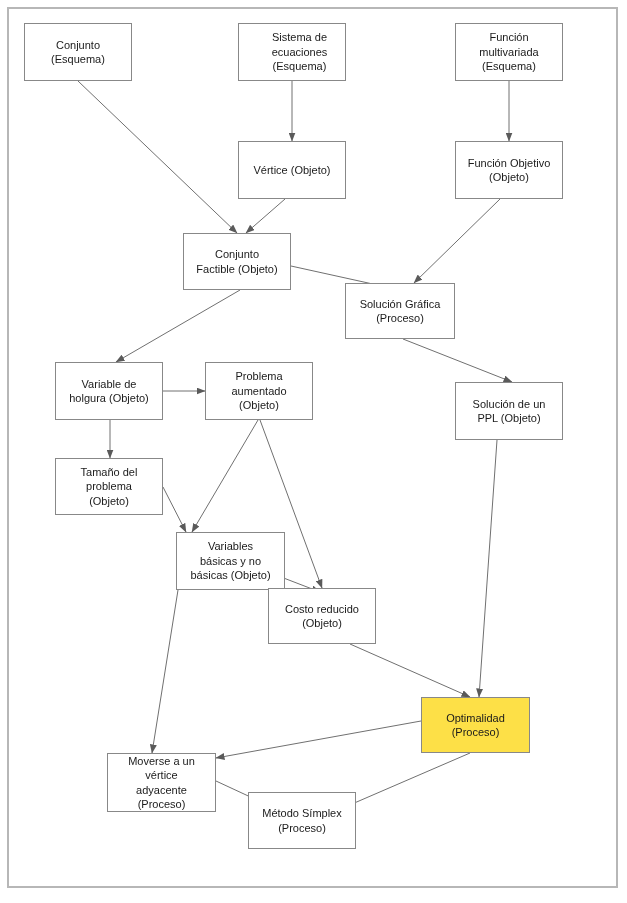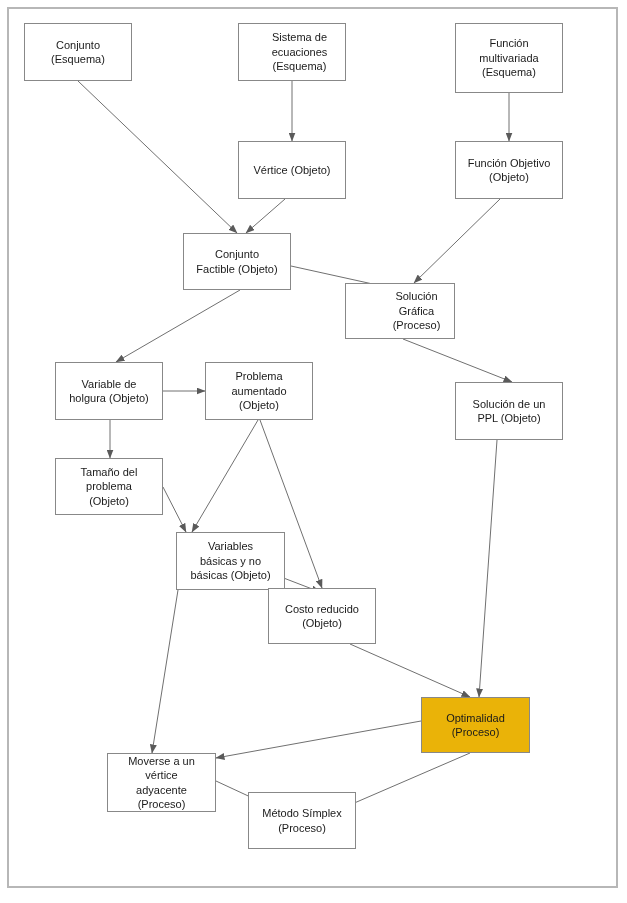--- a/index.html
+++ b/index.html
@@ -84,46 +84,46 @@
         <polyline points="216,781 300,820" fill="none" stroke="#707070" stroke-width="1" marker-end="url(#arrowhead)"></polyline>
       </g>
   </svg>
 
   <div id="node-layer">
       <div class="node" style="left: 24px; top: 23px; width: 108px; height: 58px; border-color: rgb(136, 136, 136); background: rgb(255, 255, 255); color: rgb(26, 26, 26);">Conjunto
 (Esquema)</div>
       <div class="node" style="left: 238px; top: 23px; width: 108px; height: 58px; border-color: rgb(136, 136, 136); background: rgb(255, 255, 255); color: rgb(26, 26, 26); padding-left: 18px;">Sistema de
 ecuaciones
 (Esquema)</div>
-      <div class="node" style="left: 455px; top: 23px; width: 108px; height: 70px; border-color: rgb(136, 136, 136); background: rgb(255, 255, 255); color: rgb(26, 26, 26);">Función
+      <div class="node" style="left: 455px; top: 23px; width: 108px; height: 58px; border-color: rgb(136, 136, 136); background: rgb(255, 255, 255); color: rgb(26, 26, 26);">Función
 multivariada
 (Esquema)</div>
       <div class="node" style="left: 238px; top: 141px; width: 108px; height: 58px; border-color: rgb(136, 136, 136); background: rgb(255, 255, 255); color: rgb(26, 26, 26);">Vértice (Objeto)</div>
       <div class="node" style="left: 455px; top: 141px; width: 108px; height: 58px; border-color: rgb(136, 136, 136); background: rgb(255, 255, 255); color: rgb(26, 26, 26);">Función Objetivo
 (Objeto)</div>
       <div class="node" style="left: 183px; top: 233px; width: 108px; height: 57px; border-color: rgb(136, 136, 136); background: rgb(255, 255, 255); color: rgb(26, 26, 26);">Conjunto
 Factible (Objeto)</div>
-      <div class="node" style="left: 345px; top: 283px; width: 110px; height: 56px; border-color: rgb(136, 136, 136); background: rgb(255, 255, 255); color: rgb(26, 26, 26); padding-left: 36px;">Solución Gráfica
+      <div class="node" style="left: 345px; top: 283px; width: 110px; height: 56px; border-color: rgb(136, 136, 136); background: rgb(255, 255, 255); color: rgb(26, 26, 26);">Solución Gráfica
 (Proceso)</div>
       <div class="node" style="left: 55px; top: 362px; width: 108px; height: 58px; border-color: rgb(136, 136, 136); background: rgb(255, 255, 255); color: rgb(26, 26, 26);">Variable de
 holgura (Objeto)</div>
       <div class="node" style="left: 205px; top: 362px; width: 108px; height: 58px; border-color: rgb(136, 136, 136); background: rgb(255, 255, 255); color: rgb(26, 26, 26);">Problema
 aumentado
 (Objeto)</div>
       <div class="node" style="left: 455px; top: 382px; width: 108px; height: 58px; border-color: rgb(136, 136, 136); background: rgb(255, 255, 255); color: rgb(26, 26, 26);">Solución de un
 PPL  (Objeto)</div>
       <div class="node" style="left: 55px; top: 458px; width: 108px; height: 57px; border-color: rgb(136, 136, 136); background: rgb(255, 255, 255); color: rgb(26, 26, 26);">Tamaño del
 problema
 (Objeto)</div>
       <div class="node" style="left: 133px; top: 532px; width: 109px; height: 58px; border-color: rgb(136, 136, 136); background: rgb(255, 255, 255); color: rgb(26, 26, 26); margin-left: 43px;">Variables
 básicas y no
 básicas (Objeto)</div>
       <div class="node" style="left: 268px; top: 588px; width: 108px; height: 56px; border-color: rgb(136, 136, 136); background: rgb(255, 255, 255); color: rgb(26, 26, 26);">Costo reducido
 (Objeto)</div>
-      <div class="node" style="left: 421px; top: 697px; width: 109px; height: 56px; border-color: rgb(136, 136, 136); background: #eab308; color: rgb(26, 26, 26);">Optimalidad
+      <div class="node" style="left: 421px; top: 697px; width: 109px; height: 56px; border-color: rgb(136, 136, 136); background: #fde047; color: rgb(26, 26, 26);">Optimalidad
 (Proceso)</div>
       <div class="node" style="left: 107px; top: 753px; width: 109px; height: 59px; border-color: rgb(136, 136, 136); background: rgb(255, 255, 255); color: rgb(26, 26, 26);">Moverse a un
 vértice
 adyacente
 (Proceso)</div>
       <div class="node" style="left: 248px; top: 792px; width: 108px; height: 57px; border-color: rgb(136, 136, 136); background: rgb(255, 255, 255); color: rgb(26, 26, 26);">Método Símplex
 (Proceso)</div>
     </div>
 </div>
 

